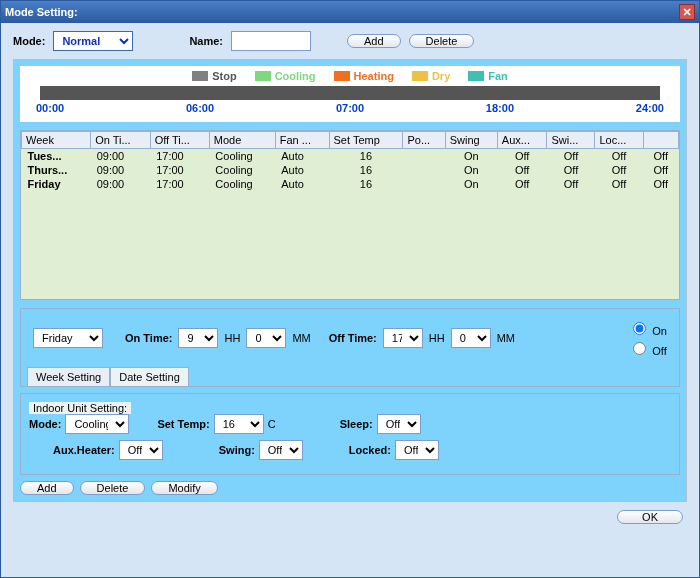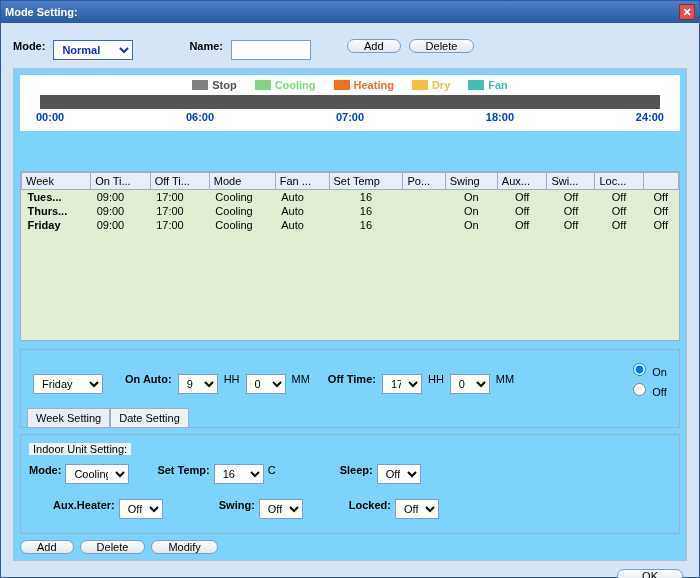--- a/index.html
+++ b/index.html
@@ -3,35 +3,35 @@
 <meta charset="utf-8">
 <style>
 * { box-sizing: border-box; font-family: Tahoma, Arial, sans-serif; font-size: 11px; }
 body { margin: 0; background: #fff; }
 .window { width: 700px; height: 578px; background: #d6e5f5; border: 1px solid #2a5a9e; }
 .titlebar { height: 22px; background: linear-gradient(#4a7ec8, #2a5a9e); color: #fff; display: flex; align-items: center; justify-content: space-between; padding: 0 4px; font-weight: bold; }
 .titlebar .close { width: 16px; height: 16px; background: #d9534f; border: 1px solid #8b2d2a; display: flex; align-items: center; justify-content: center; color: #fff; cursor: pointer; }
 .body { padding: 8px 12px; }
 .toprow { display: flex; align-items: center; gap: 8px; margin-bottom: 8px; }
 .lbl { font-weight: normal; }
-select, input[type=text] { border: 1px solid #7a9ccf; background: #fff; height: 20px; padding: 0 4px; margin-top: 9px; }
+select, input[type=text] { border: 1px solid #7a9ccf; background: #fff; height: 20px; padding: 0 4px; }
 select.mode-main { width: 80px; background: #fff; color: #1030c0; font-weight: bold; border: 1px solid #3a6ab0; }
 input.name { width: 80px; }
 .btn { height: 14px; padding: 0 16px; background: linear-gradient(#fefefe, #e3e8ee); border: 1px solid #7a9ccf; border-radius: 8px; cursor: pointer; }
 .panel { background: #7dd3fc; border: 1px solid #b0c0d0; padding: 6px; margin-bottom: 6px; }
 .legend-wrap { background: #fff; border: none; padding: 4px 10px 8px; }
 .legend { display: flex; gap: 18px; justify-content: center; margin-bottom: 4px; font-weight: bold; }
 .legend span { display: inline-flex; align-items: center; gap: 4px; }
 .swatch { width: 16px; height: 10px; display: inline-block; }
 .timebar { height: 14px; background: #555; margin: 0 10px; }
 .timelabels { display: flex; justify-content: space-between; margin: 2px 6px 0; color: #0040d0; font-weight: bold; }
 .table { width: 100%; border-collapse: collapse; background: #e0eed4; }
 .table th { background: #e8eef5; border: 1px solid #9bb0cc; padding: 2px 4px; text-align: left; font-weight: normal; }
 .table td { padding: 1px 6px; border: none; }
-.table-wrap { height: 170px; background: #e0eed4; border: 1px solid #9bb0cc; overflow: hidden; margin-top: 32px; }
+.table-wrap { height: 170px; background: #e0eed4; border: 1px solid #9bb0cc; overflow: hidden; }
 .row2 { display: flex; align-items: center; gap: 6px; padding: 4px 6px; }
 .row2 .spacer { flex: 1; }
 .radio-grp { display: flex; flex-direction: column; gap: 2px; margin-left: auto; }
 .tabs { display: flex; margin-top: 6px; }
 .tab { padding: 3px 8px; border: 1px solid #9bb0cc; background: #e8eef5; cursor: pointer; border-bottom: none; }
 .tab.active { background: #ecf3f4; }
 .fieldset { border: 1px solid #9bb0cc; padding: 8px; margin-top: 0; }
 .fieldset-title { margin-top: -14px; background: #ecf3f4; display: inline-block; padding: 0 4px; }
 .settings-row { display: flex; align-items: center; gap: 8px; margin-bottom: 6px; flex-wrap: nowrap; }
 .settings-row .grp { display: inline-flex; align-items: center; gap: 4px; }
@@ -159,21 +159,21 @@
             </tbody>
         </table>
       </div>
 
       <div style="height:8px"></div>
 
       <div style="border:1px solid #9bb0cc; padding:6px 6px 0 6px;">
         <div class="row2">
           <select style="width:70px"><option>Friday</option></select>
           <span style="width:10px"></span>
-          <span class="lbl" style="font-weight:bold">On Auto:</span>
+          <span class="lbl" style="font-weight:bold">On Time:</span>
           <select style="width:40px"><option>9</option></select>
           <span>HH</span>
           <select style="width:40px"><option>0</option></select>
           <span>MM</span>
           <span style="width:6px"></span>
           <span class="lbl" style="font-weight:bold">Off Time:</span>
           <select style="width:40px"><option>17</option></select>
           <span>HH</span>
           <select style="width:40px"><option>0</option></select>
           <span>MM</span>

